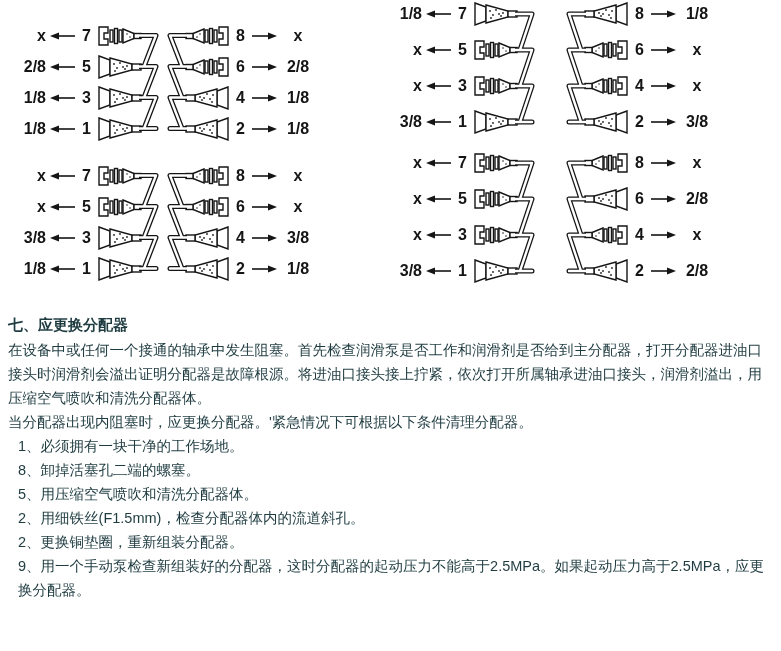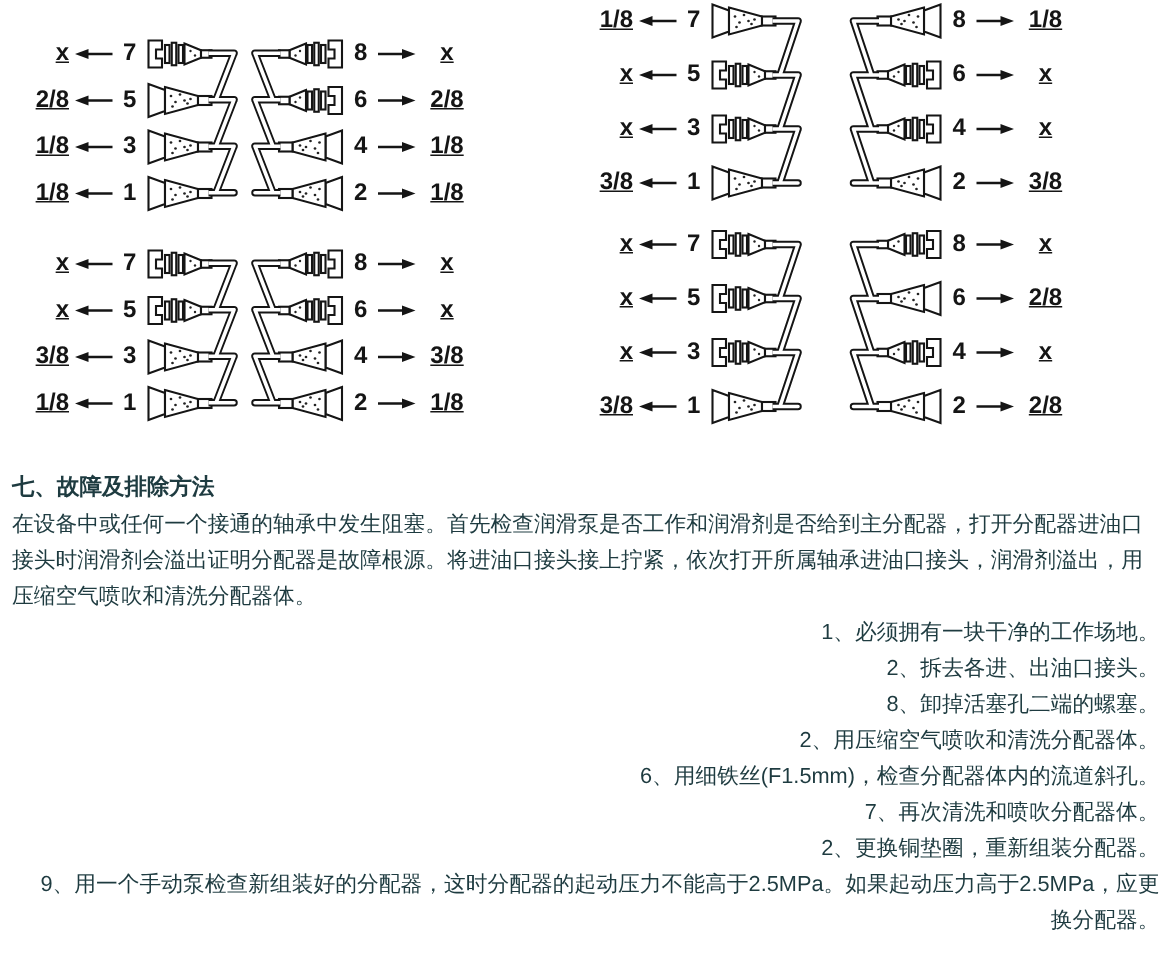--- a/index.html
+++ b/index.html
@@ -1,37 +1,37 @@
 <!DOCTYPE html>
 <html><head>
 <meta charset="utf-8">
 <style>
   html,body{margin:0;padding:0;background:#fff;}
   body{width:781px;height:651px;overflow:hidden;font-family:"Liberation Sans",sans-serif;}
   .diagram{position:relative;height:304px;margin-top:4px;}
   .col{position:absolute;width:132px;}
   .row{display:flex;align-items:center;position:relative;}
   .lbl{font-size:16px;font-weight:bold;color:#151515;line-height:1;}
-  .outer{width:34px;text-decoration:underline;}
+  .outer{width:34px;}
   .col-left .outer{text-align:right;}
   .col-right .outer{text-align:center;}
   .port{width:15px;text-align:center;}
   .arrow{margin:0 3px;flex:none;}
   .icon{flex:none;}
   .col-left .icon{margin-left:2px;}
   .col-right .icon{margin-right:2px;}
   .pipes{position:absolute;top:0;}
   .col-left .pipes{left:127px;}
   .col-right .pipes{left:-28px;}
   .mir{transform:scaleX(-1);}
   .pw{fill:#fff;stroke:#151515;stroke-width:1.4;}
   .dot{fill:#222;stroke:none;}
   .textblock{padding:4px 8px 0 8px;font-size:14.5px;line-height:24px;}
   .heading{font-weight:bold;font-size:15px;line-height:22px;margin:2px 0 2px 0;}
-  .step{padding-left:10px;text-align:right;}
+  .step{padding-left:10px;}
 </style>
 </head>
 <body>
 
 <div class="diagram">
   <div class="col col-left" style="left:12px;top:16px">
       <div class="row" style="height: 31px;">
         <span class="lbl outer">x</span>
         <svg class="arrow mir" width="27" height="10" viewBox="0 0 27 10">
           <line x1="1" y1="5" x2="19" y2="5" stroke="#151515" stroke-width="1.6"></line>
@@ -682,23 +682,22 @@
         <span class="lbl outer">2/8</span>
       </div>
       <svg class="pipes mir" width="30" height="144" viewBox="0 0 30 144">
         <path d="M0 18 L17 18 M0 54 L17 54 M0 90 L17 90 M0 126 L17 126 M17 18 L5 54 M17 54 L5 90 M17 90 L5 126" fill="none" stroke="#151515" stroke-width="5" stroke-linecap="round"></path>
         <path d="M0 18 L17 18 M0 54 L17 54 M0 90 L17 90 M0 126 L17 126 M17 18 L5 54 M17 54 L5 90 M17 90 L5 126" fill="none" stroke="#ffffff" stroke-width="2.4" stroke-linecap="round"></path>
       </svg>
     </div>
 </div>
 
 <div class="textblock" style="color: rgb(30, 59, 64);">
-  <div class="heading">七、故障及排除方法</div>
+  <div class="heading">七、应更换分配器</div>
   <div class="para">在设备中或任何一个接通的轴承中发生阻塞。首先检查润滑泵是否工作和润滑剂是否给到主分配器，打开分配器进油口接头时润滑剂会溢出证明分配器是故障根源。将进油口接头接上拧紧，依次打开所属轴承进油口接头，润滑剂溢出，用压缩空气喷吹和清洗分配器体。</div>
+  <div class="para">当分配器出现内阻塞时，应更换分配器。'紧急情况下可根据以下条件清理分配器。</div>
   <div class="step">1、必须拥有一块干净的工作场地。</div>
-  <div class="step">2、拆去各进、出油口接头。</div>
   <div class="step">8、卸掉活塞孔二端的螺塞。</div>
-  <div class="step">2、用压缩空气喷吹和清洗分配器体。</div>
-  <div class="step">6、用细铁丝(F1.5mm)，检查分配器体内的流道斜孔。</div>
-  <div class="step">7、再次清洗和喷吹分配器体。</div>
+  <div class="step">5、用压缩空气喷吹和清洗分配器体。</div>
+  <div class="step">2、用细铁丝(F1.5mm)，检查分配器体内的流道斜孔。</div>
   <div class="step">2、更换铜垫圈，重新组装分配器。</div>
   <div class="step">9、用一个手动泵检查新组装好的分配器，这时分配器的起动压力不能高于2.5MPa。如果起动压力高于2.5MPa，应更换分配器。</div>
 </div>
 
 </body></html>

